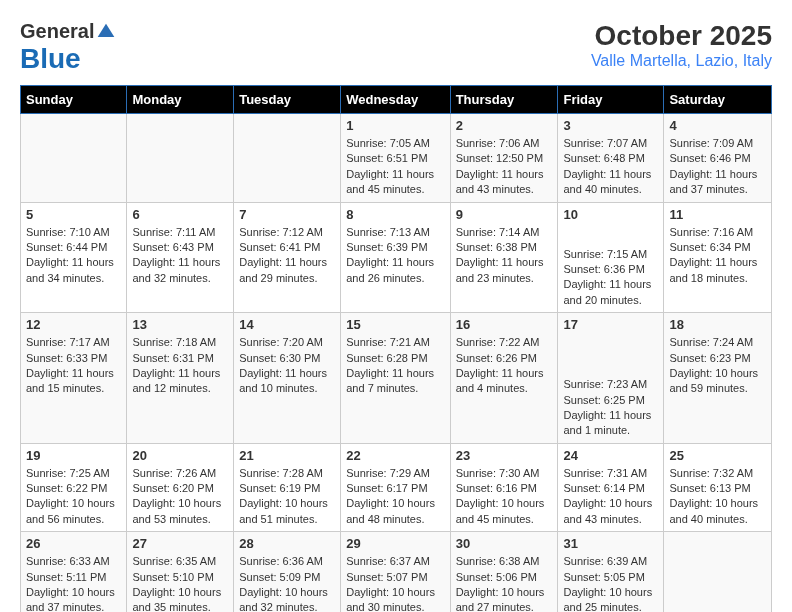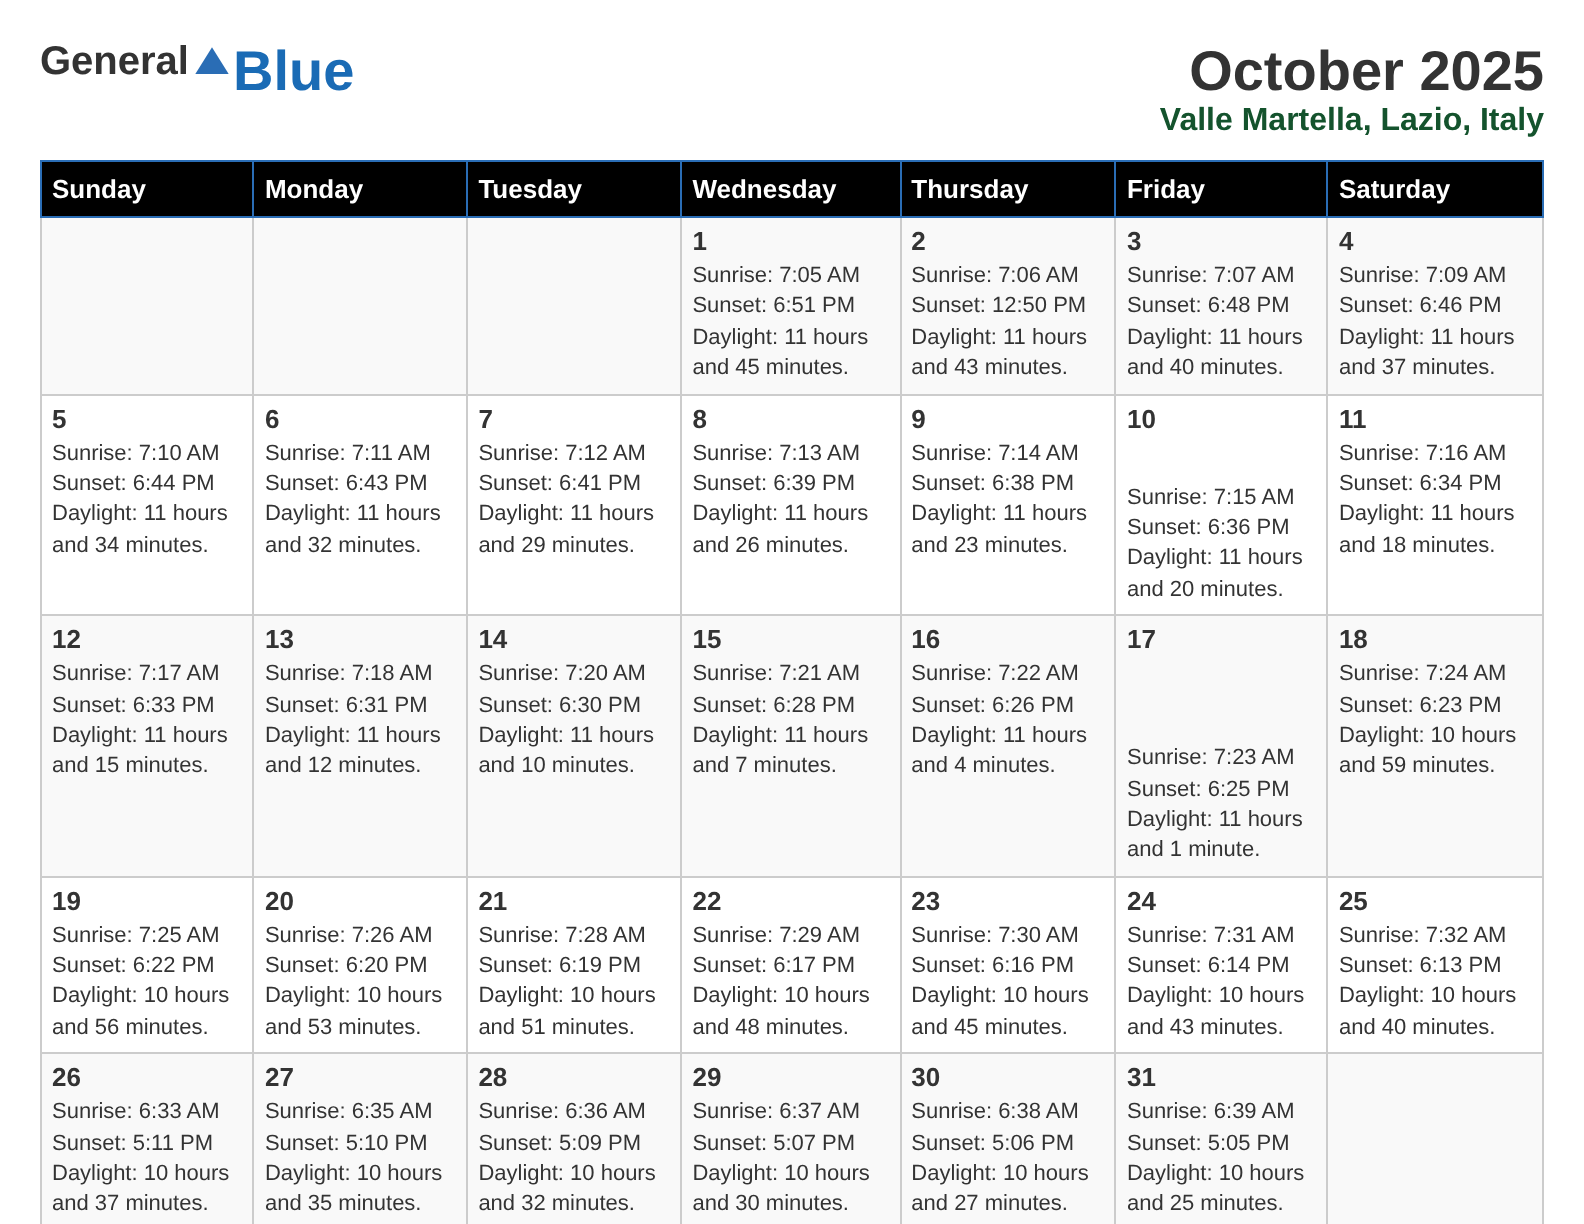--- a/index.html
+++ b/index.html
@@ -11,20 +11,21 @@
       padding: 20px;
     }
     .header {
       display: flex;
       justify-content: space-between;
       align-items: flex-start;
       margin-bottom: 10px;
     }
     .logo {
       display: flex;
+      flex-direction: column;
       align-items: flex-start;
     }
     .logo-text {
       display: flex;
       align-items: center;
     }
     .logo-general {
       font-size: 20px;
       font-weight: bold;
       color: #333;
@@ -42,22 +43,21 @@
     .title-area {
       text-align: right;
     }
     .month-title {
       font-size: 28px;
       font-weight: bold;
       color: #333;
     }
     .location {
       font-size: 16px;
-      color: #14532d;
-      font-weight: bold;
+      color: #3b82f6;
     }
     table {
       width: 100%;
       border-collapse: collapse;
       border: 1px solid #ccc;
     }
     thead tr {
       background-color: #000000;
     }
     thead th {

